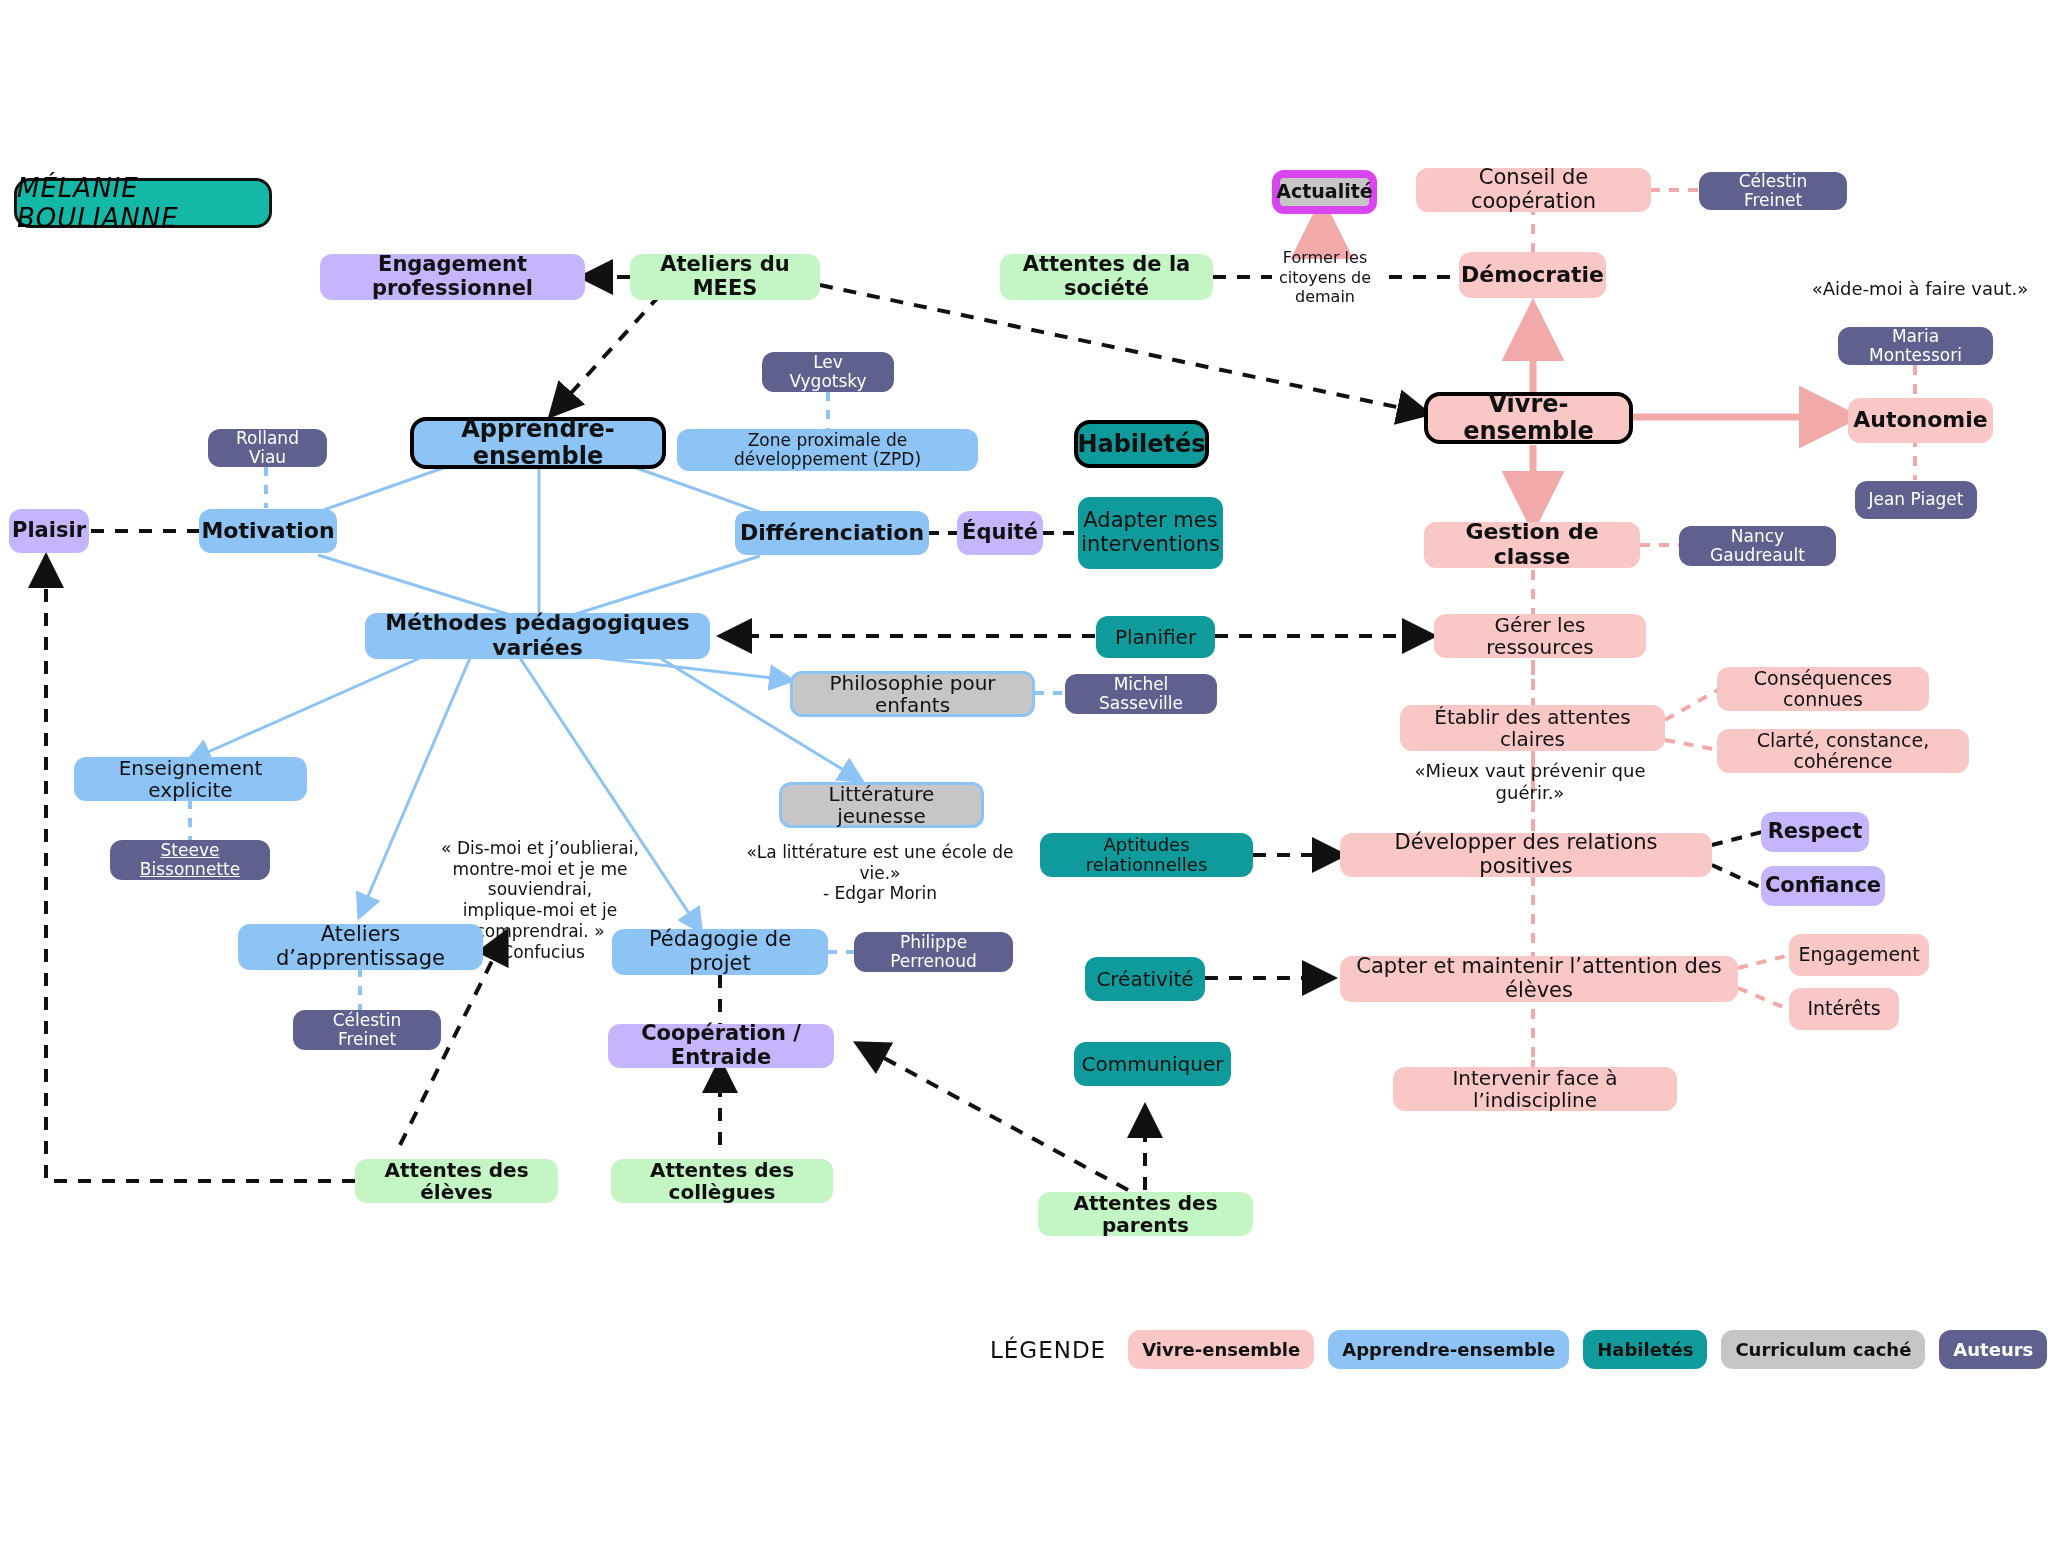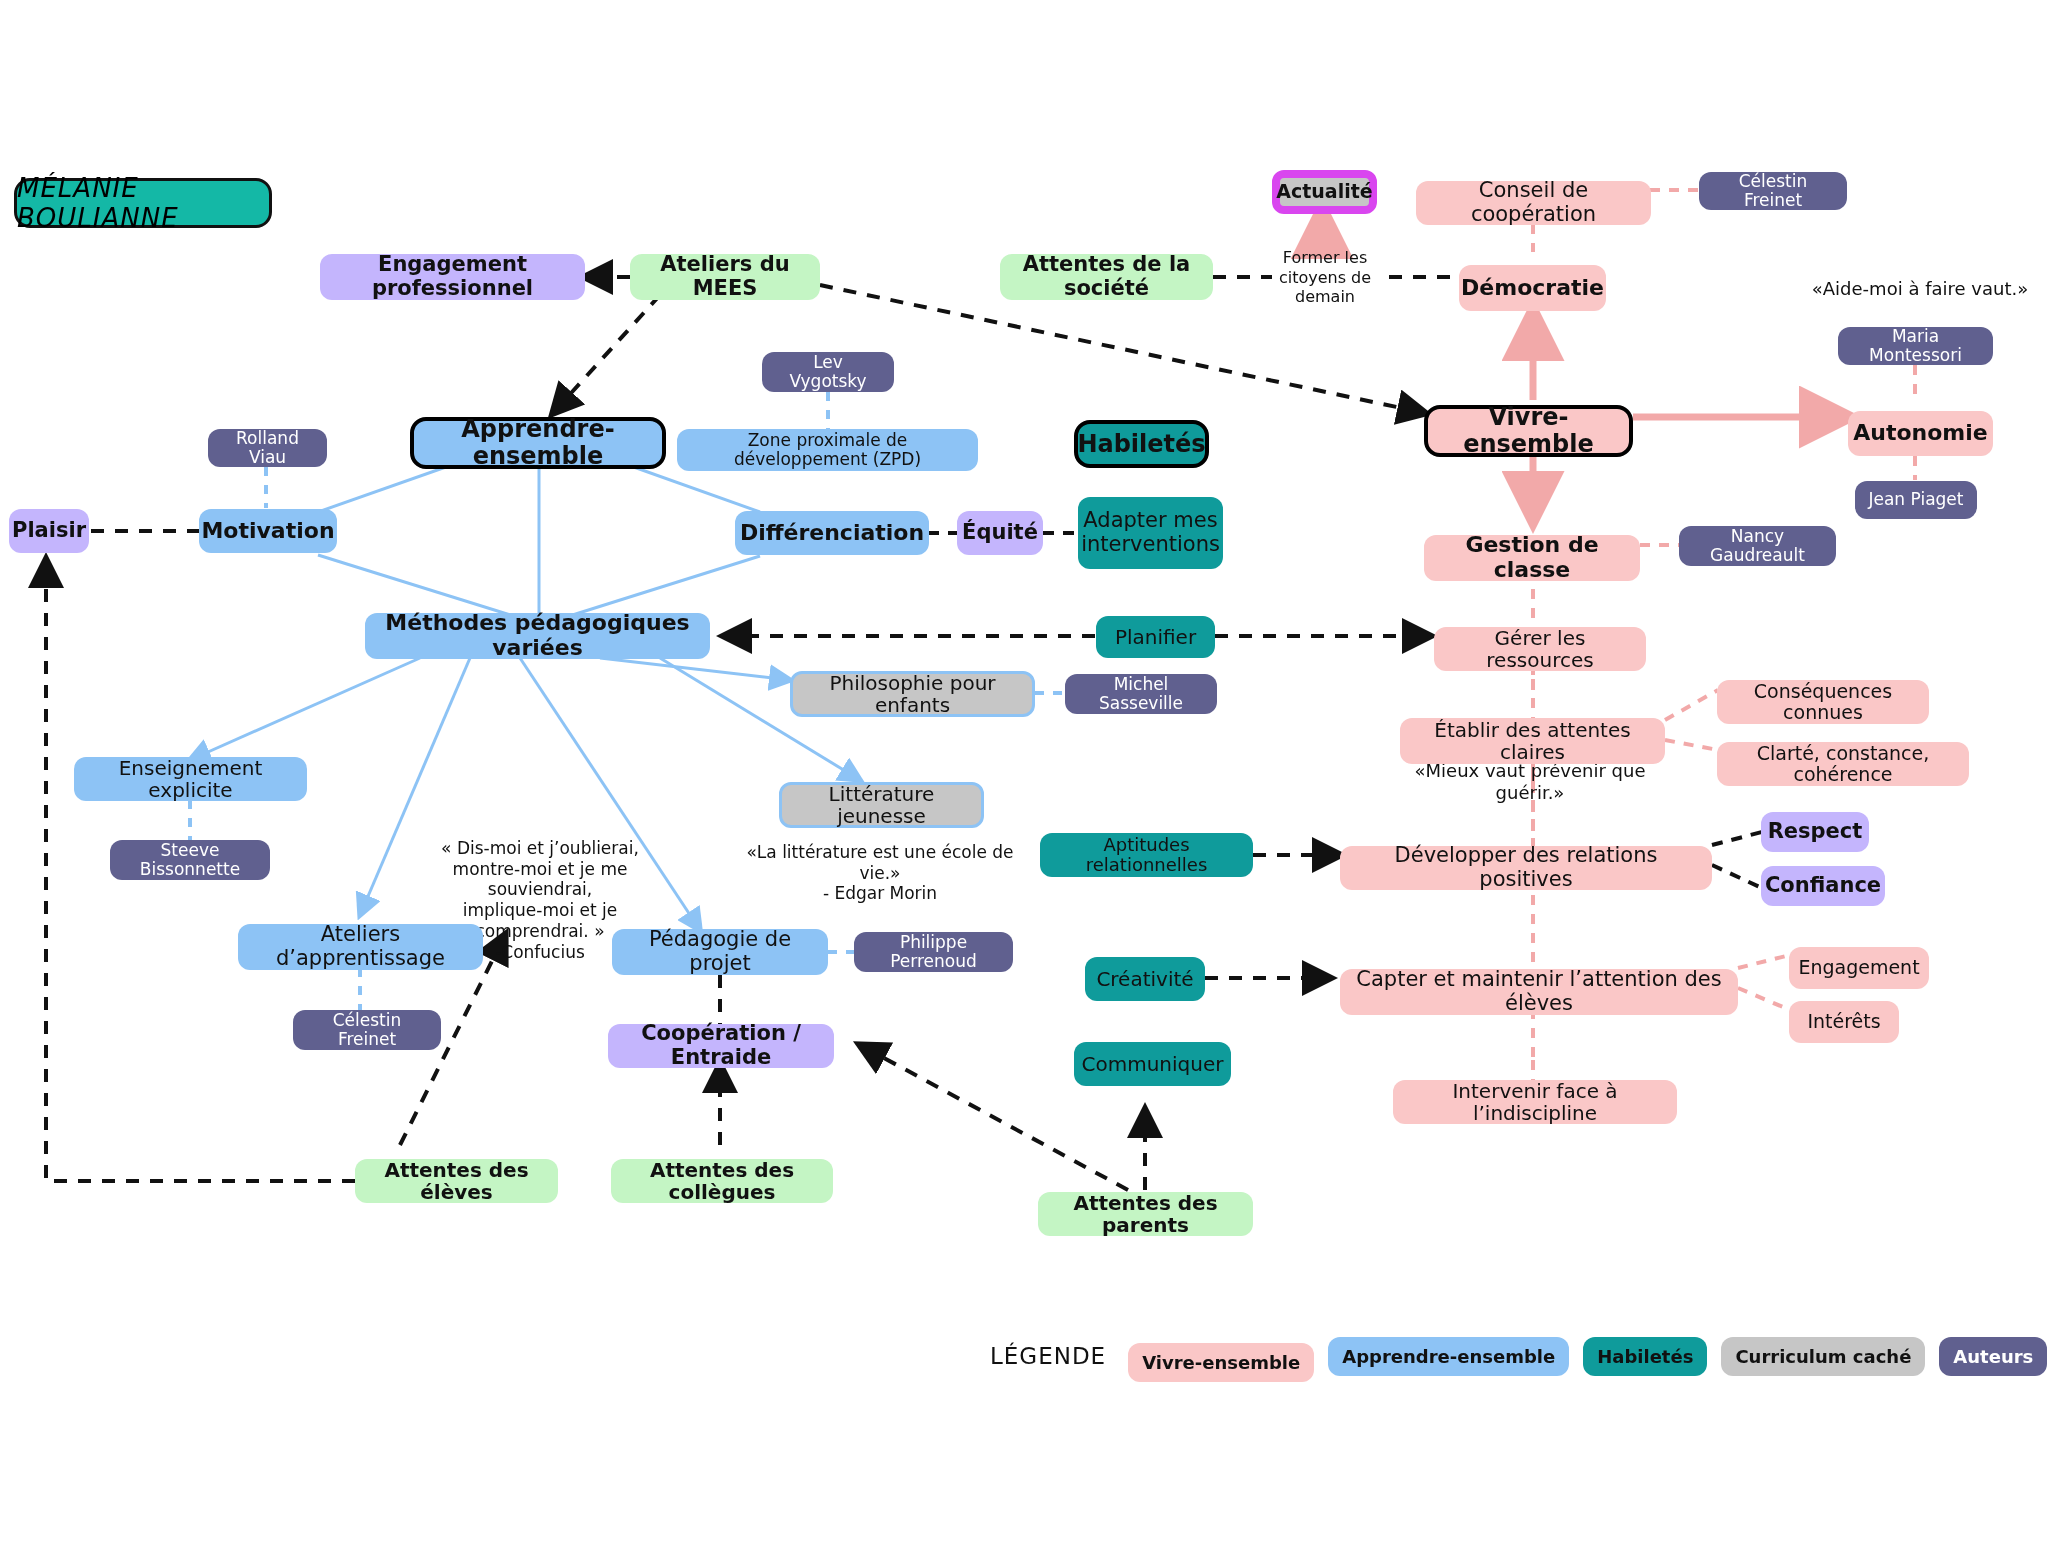--- a/index.html
+++ b/index.html
@@ -32,21 +32,21 @@
     align-items: center;
     justify-content: center;
     text-align: center;
     border-radius: 12px;
     padding: 4px 12px;
     line-height: 1.12;
     white-space: pre-line;
     z-index: 5;
   }
   
-  .c-vivre      { background: #fac7c7; color: #111111; margin-top: 13px; }
+  .c-vivre      { background: #fac7c7; color: #111111; }
   .c-apprendre  { background: #8dc3f5; color: #111111; }
   .c-habiletes  { background: #0f9b9b; color: #111111; }
   .c-curriculum { background: #c6c6c6; color: #111111; }
   .c-auteurs    { background: #60608f; color: #ffffff; }
   .c-valeurs    { background: #c4b5fd; color: #111111; }
   .c-attentes   { background: #c4f5c4; color: #111111; }
 
   .bold   { font-weight: bold; }
   .core   { border: 4px solid #000000; border-radius: 16px; }
   .curric-blue { border: 3px solid #8dc3f5; }
@@ -271,21 +271,21 @@
   <div class="node c-auteurs" style="left:1065px; top:674px; width:152px; height:40px; font-size:17px;">Michel Sasseville</div>
 
   <div class="node c-vivre" style="left:1400px; top:705px; width:265px; height:46px; font-size:20px;">Établir des attentes claires</div>
 
   <div class="node c-vivre" style="left:1717px; top:667px; width:212px; height:44px; font-size:19px;">Conséquences connues</div>
 
   <div class="node c-vivre" style="left:1717px; top:729px; width:252px; height:44px; font-size:19px;">Clarté, constance, cohérence</div>
 
   <div class="node c-apprendre" style="left:74px; top:757px; width:233px; height:44px; font-size:20px;">Enseignement explicite</div>
 
-  <div class="node c-auteurs" style="left:110px; top:840px; width:160px; height:40px; font-size:17px;">Steeve Bissonnette</div>
+  <div class="node c-auteurs" style="left:110px; top:840px; width:160px; height:40px; font-size:17px;text-decoration:underline;">Steeve Bissonnette</div>
 
   <div class="node c-curriculum curric-blue" style="left:779px; top:782px; width:205px; height:46px; font-size:20px;">Littérature jeunesse</div>
 
   <div class="node c-habiletes" style="left:1040px; top:833px; width:213px; height:44px; font-size:18px;">Aptitudes relationnelles</div>
 
   <div class="node c-vivre" style="left:1340px; top:833px; width:372px; height:44px; font-size:21px;">Développer des relations positives</div>
 
   <div class="node c-valeurs bold" style="left:1761px; top:812px; width:108px; height:40px; font-size:21px;">Respect</div>
 
   <div class="node c-valeurs bold" style="left:1761px; top:866px; width:124px; height:40px; font-size:21px;">Confiance</div>

